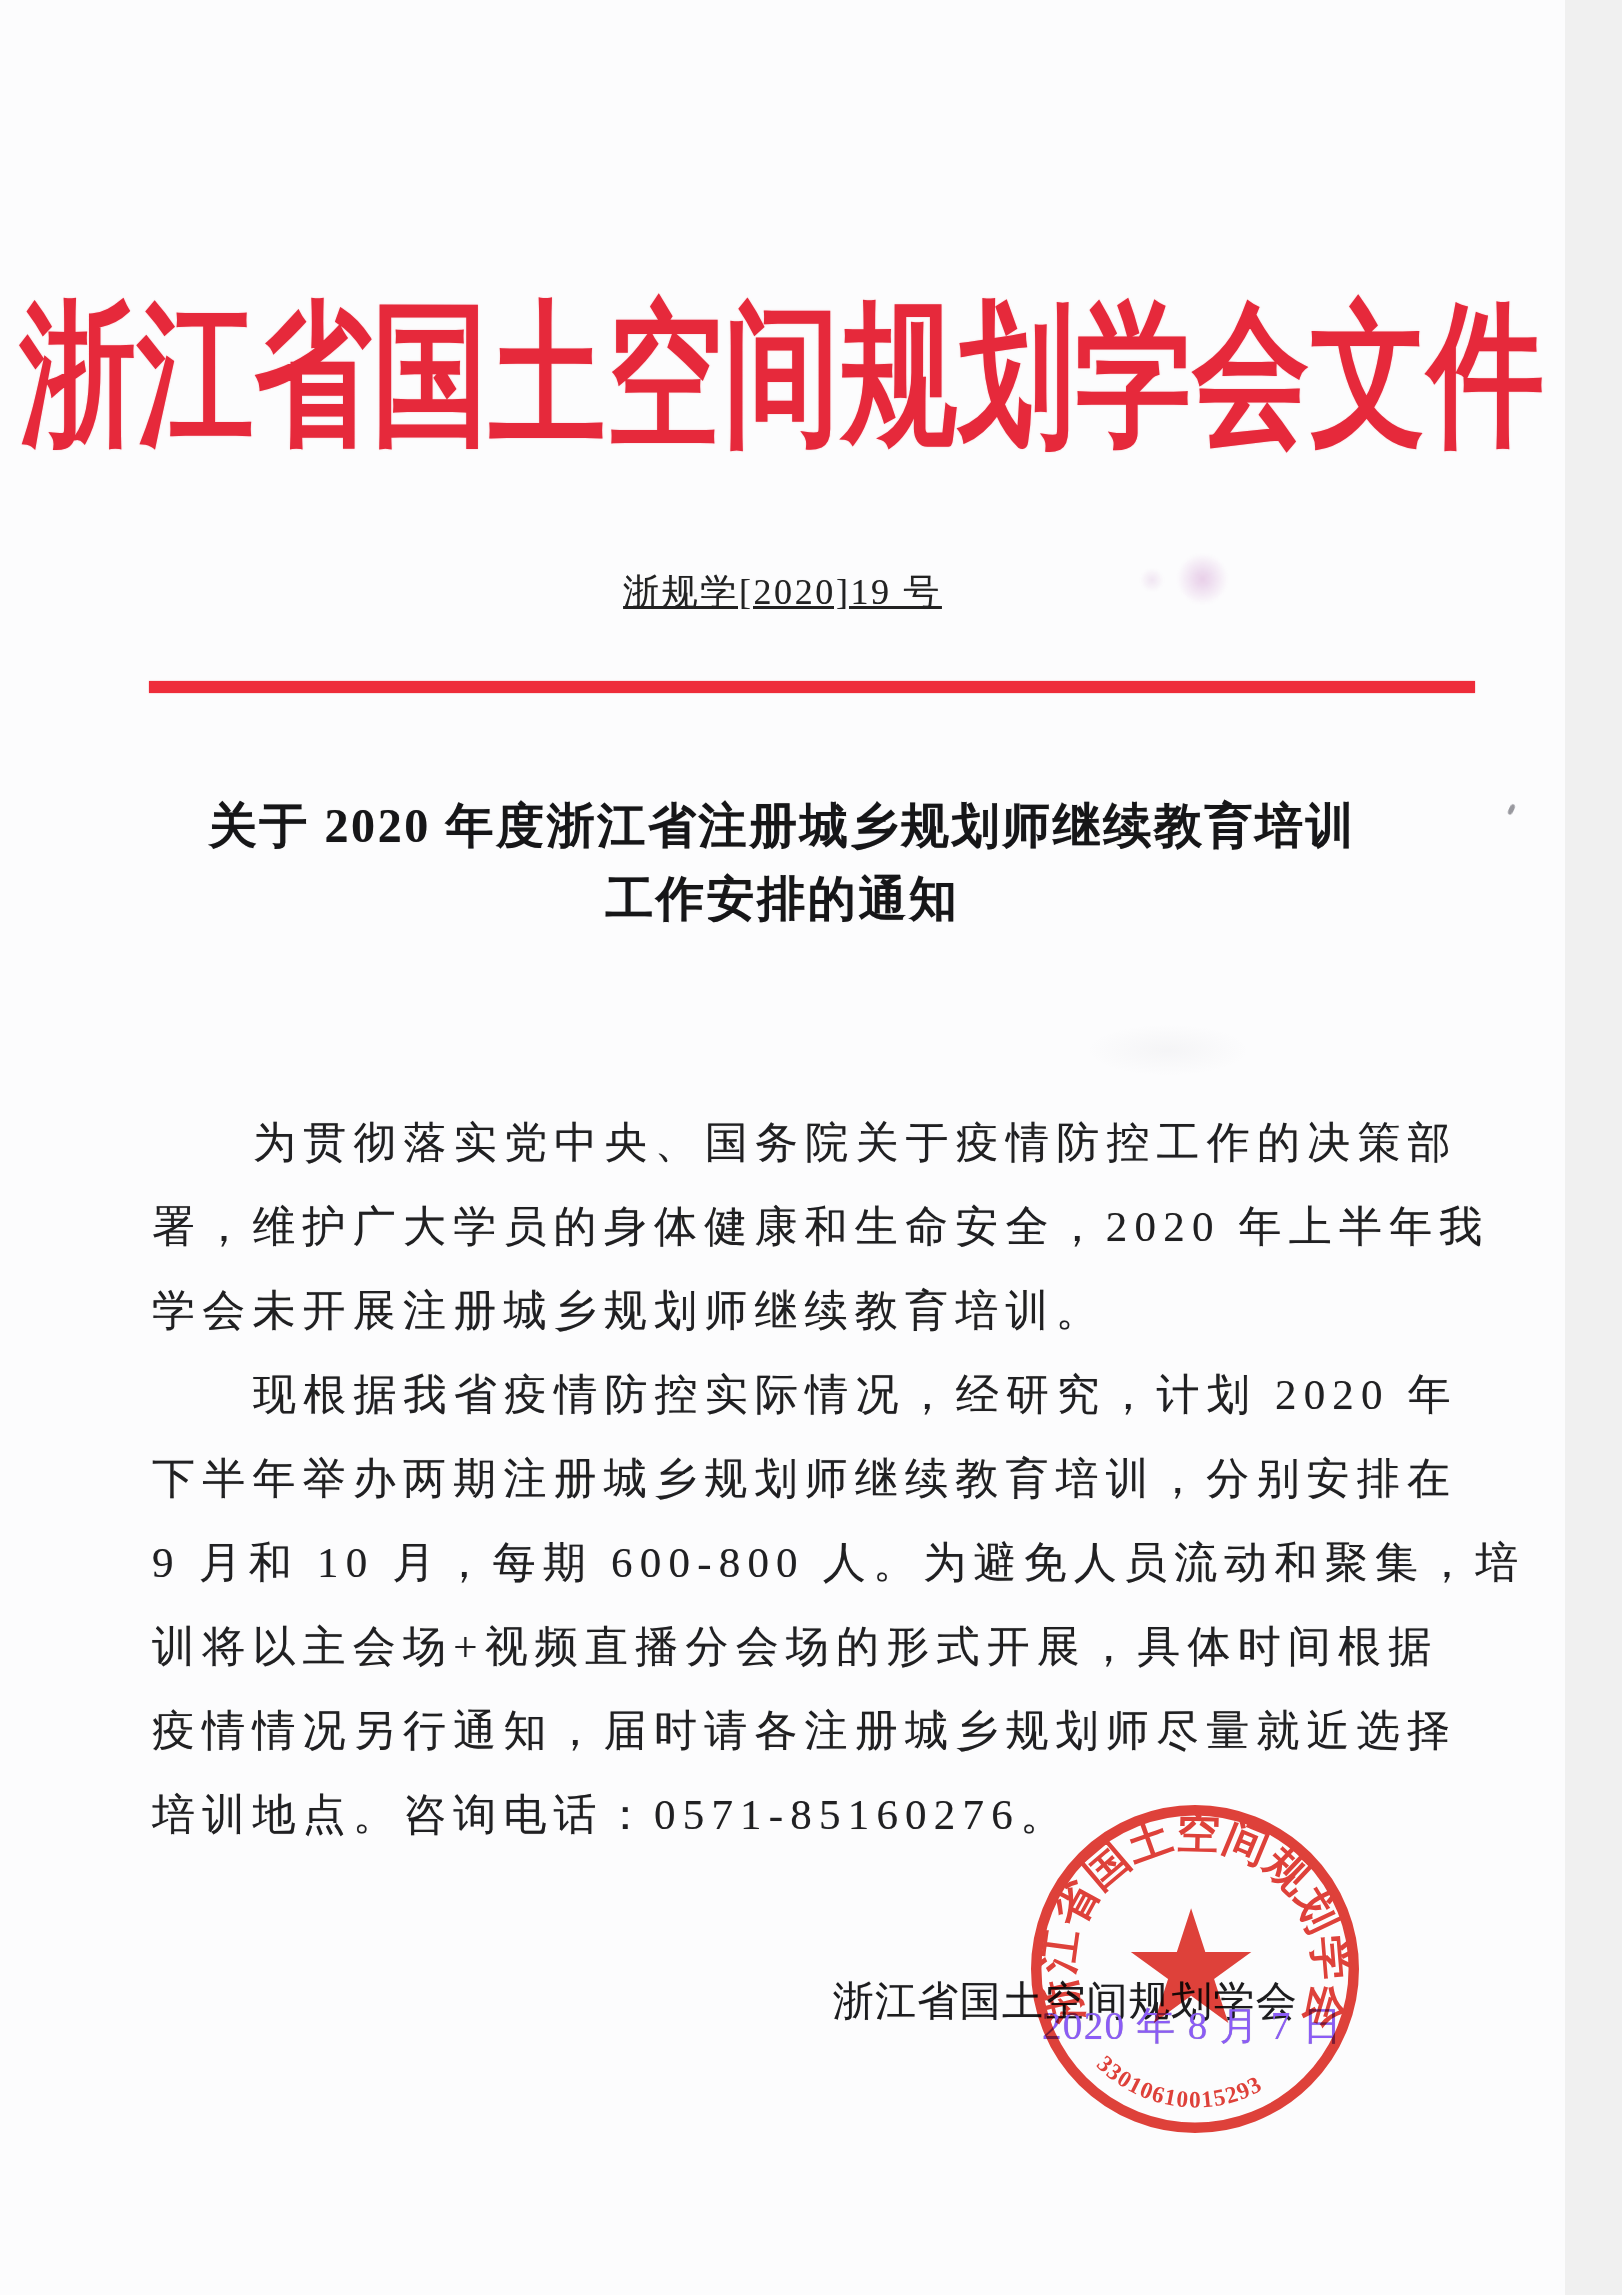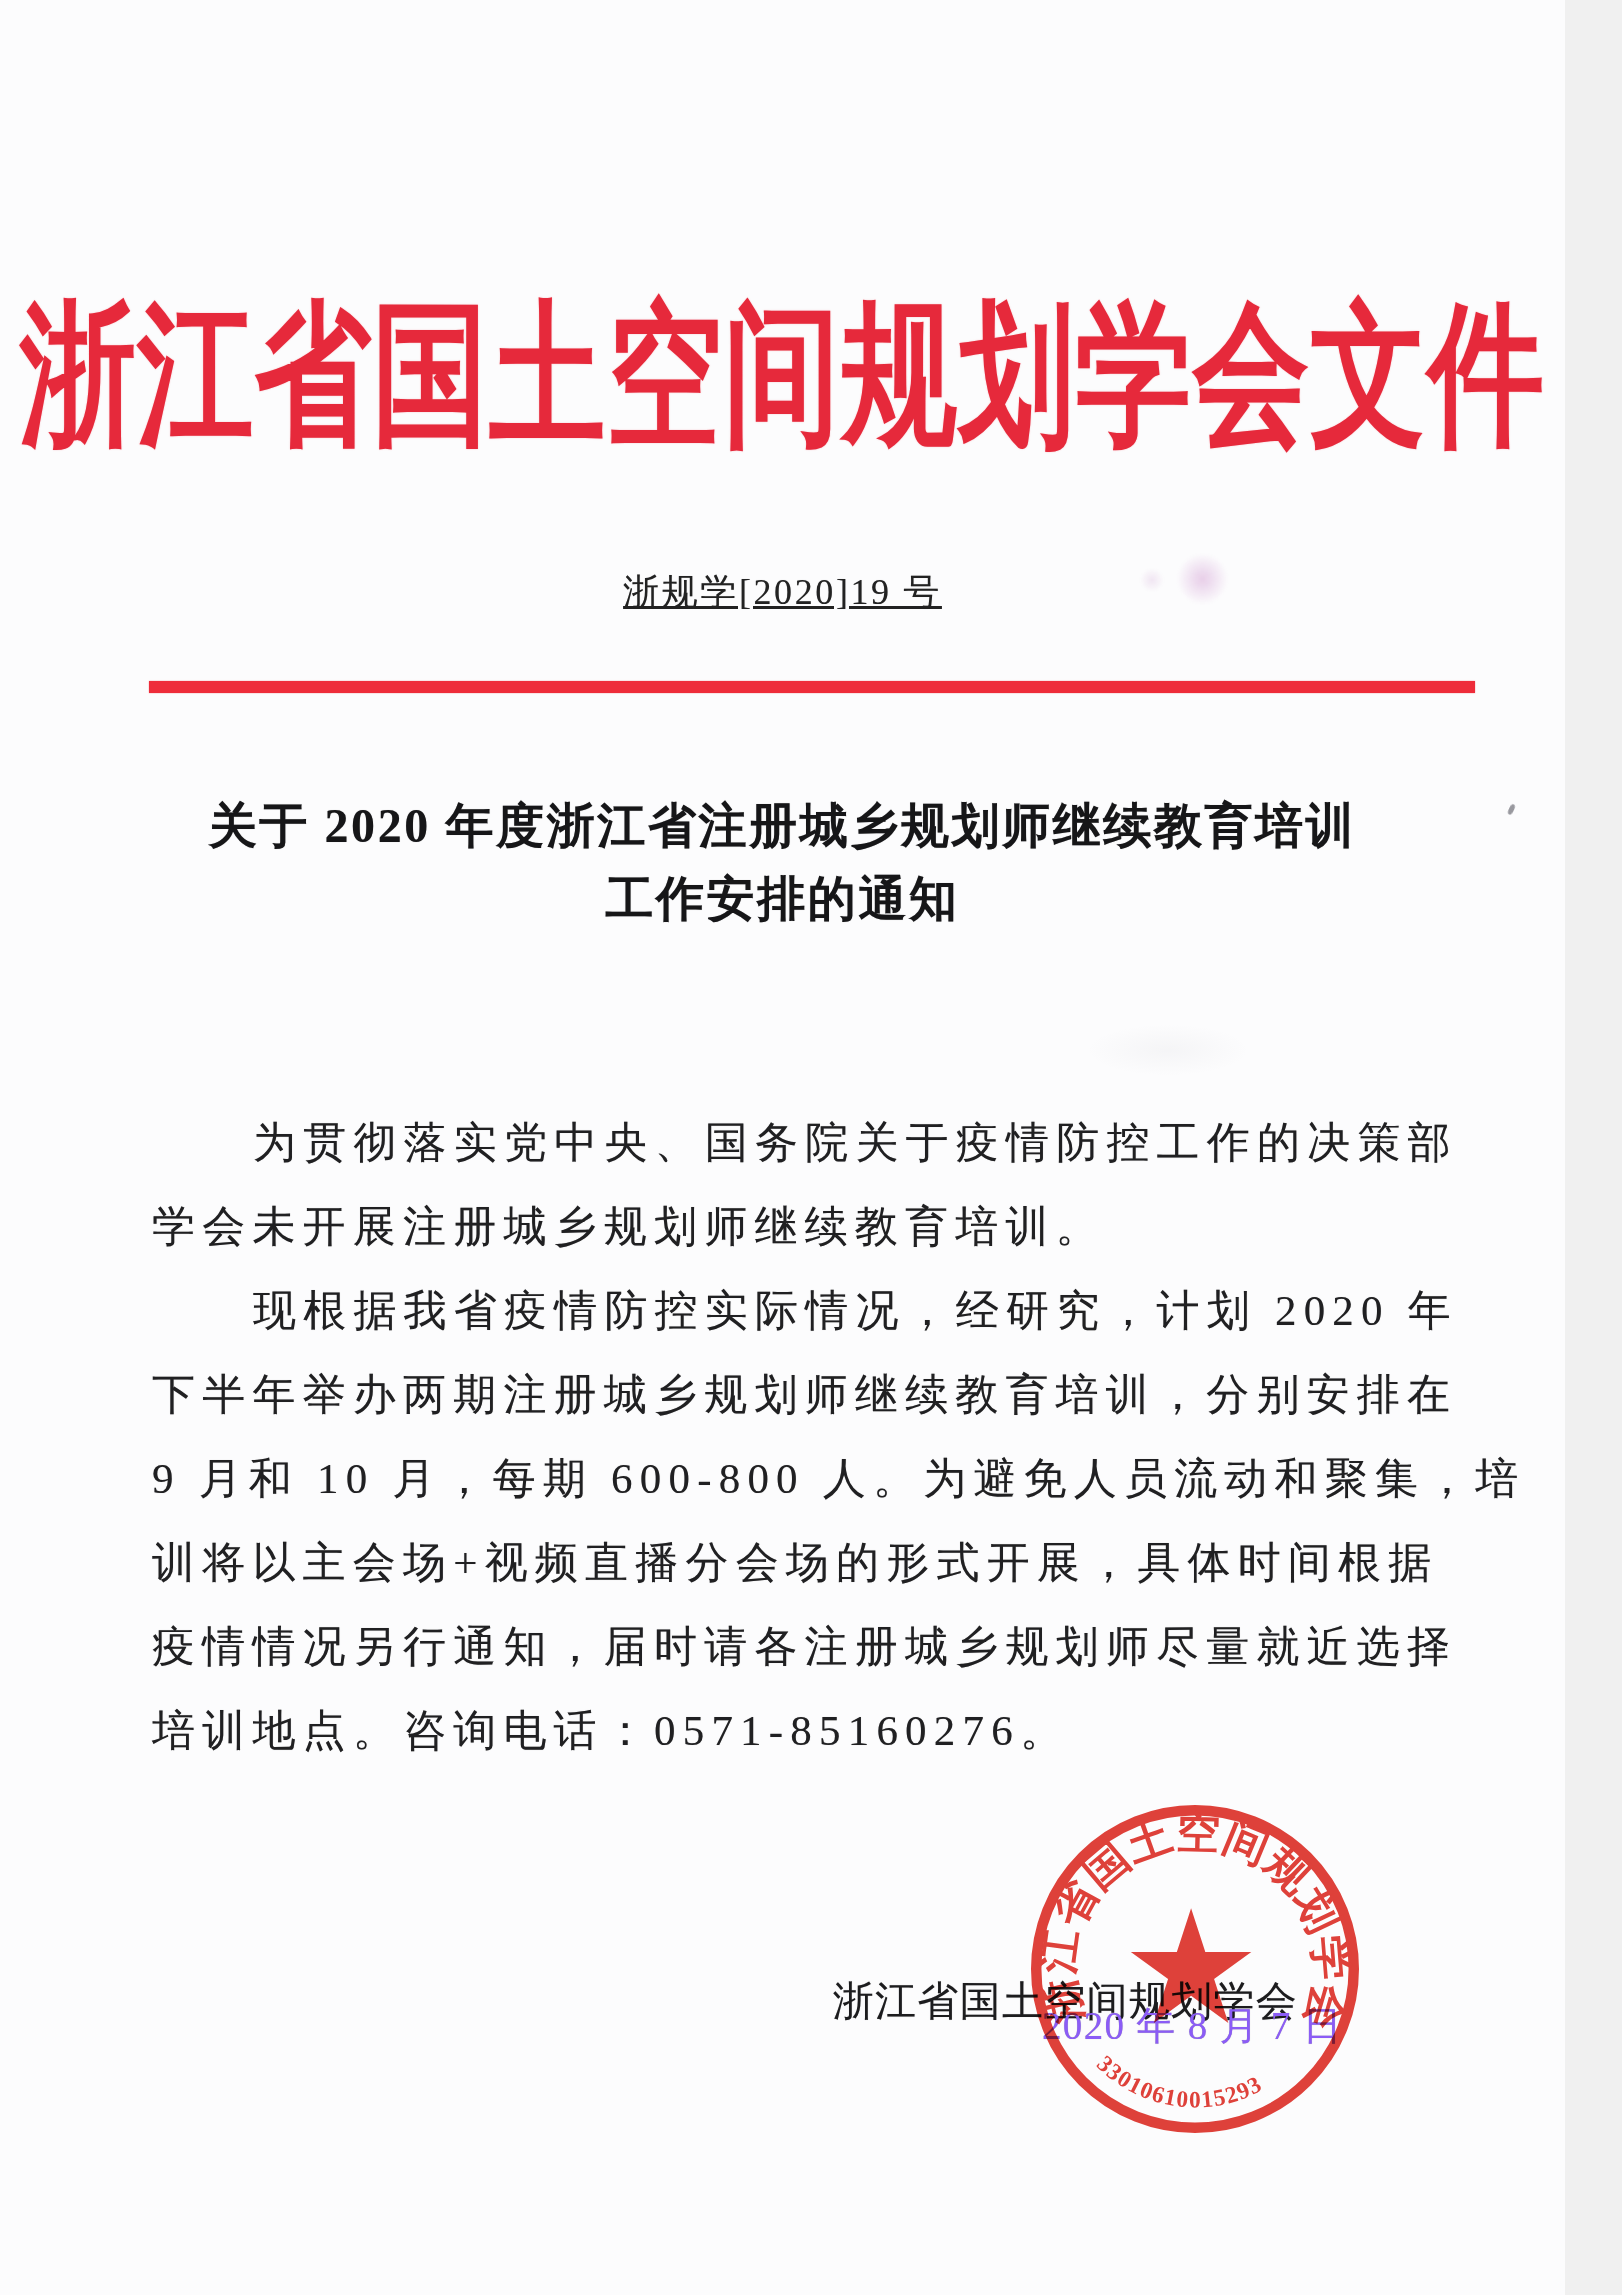--- a/index.html
+++ b/index.html
@@ -185,20 +185,21 @@
   <div class="red-line"></div>
 
   <div class="doc-title">
     <div>关于 2020 年度浙江省注册城乡规划师继续教育培训</div>
     <div>工作安排的通知</div>
   </div>
 
 
   <div class="body-block" id="body-lines">
       <div class="body-line indent">为贯彻落实党中央、国务院关于疫情防控工作的决策部</div>
+      <div class="body-line">署，维护广大学员的身体健康和生命安全，2020 年上半年我</div>
       <div class="body-line">学会未开展注册城乡规划师继续教育培训。</div>
       <div class="body-line indent">现根据我省疫情防控实际情况，经研究，计划 2020 年</div>
       <div class="body-line">下半年举办两期注册城乡规划师继续教育培训，分别安排在</div>
       <div class="body-line">9 月和 10 月，每期 600-800 人。为避免人员流动和聚集，培</div>
       <div class="body-line">训将以主会场+视频直播分会场的形式开展，具体时间根据</div>
       <div class="body-line">疫情情况另行通知，届时请各注册城乡规划师尽量就近选择</div>
       <div class="body-line">培训地点。咨询电话：0571-85160276。</div>
     </div>
 
   <div class="signature">浙江省国土空间规划学会</div>

